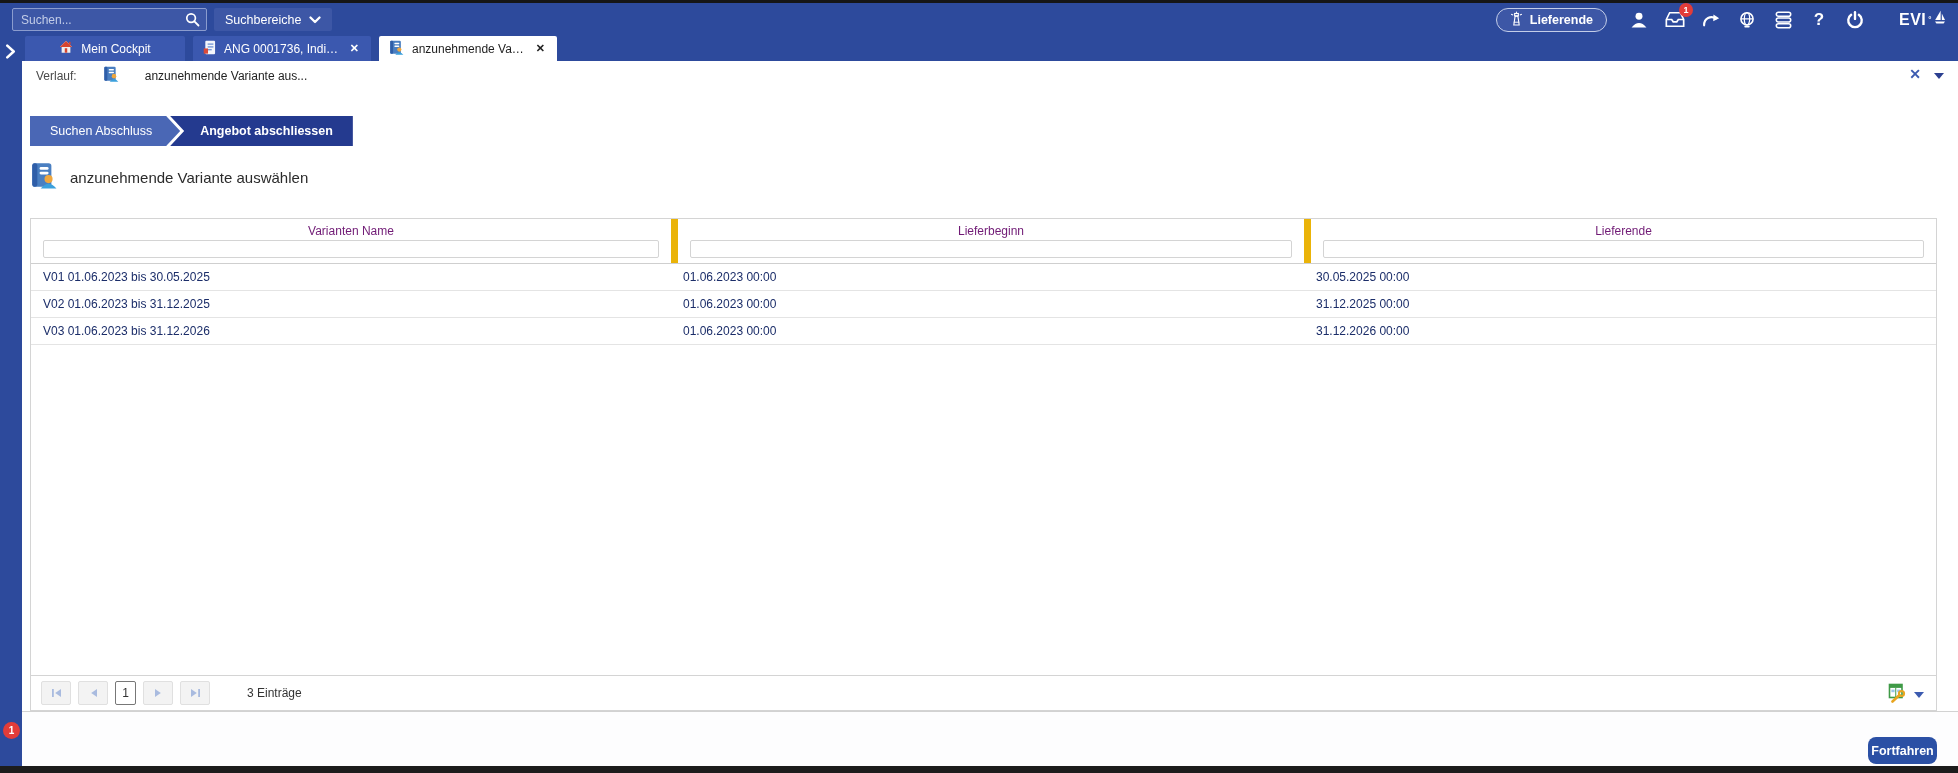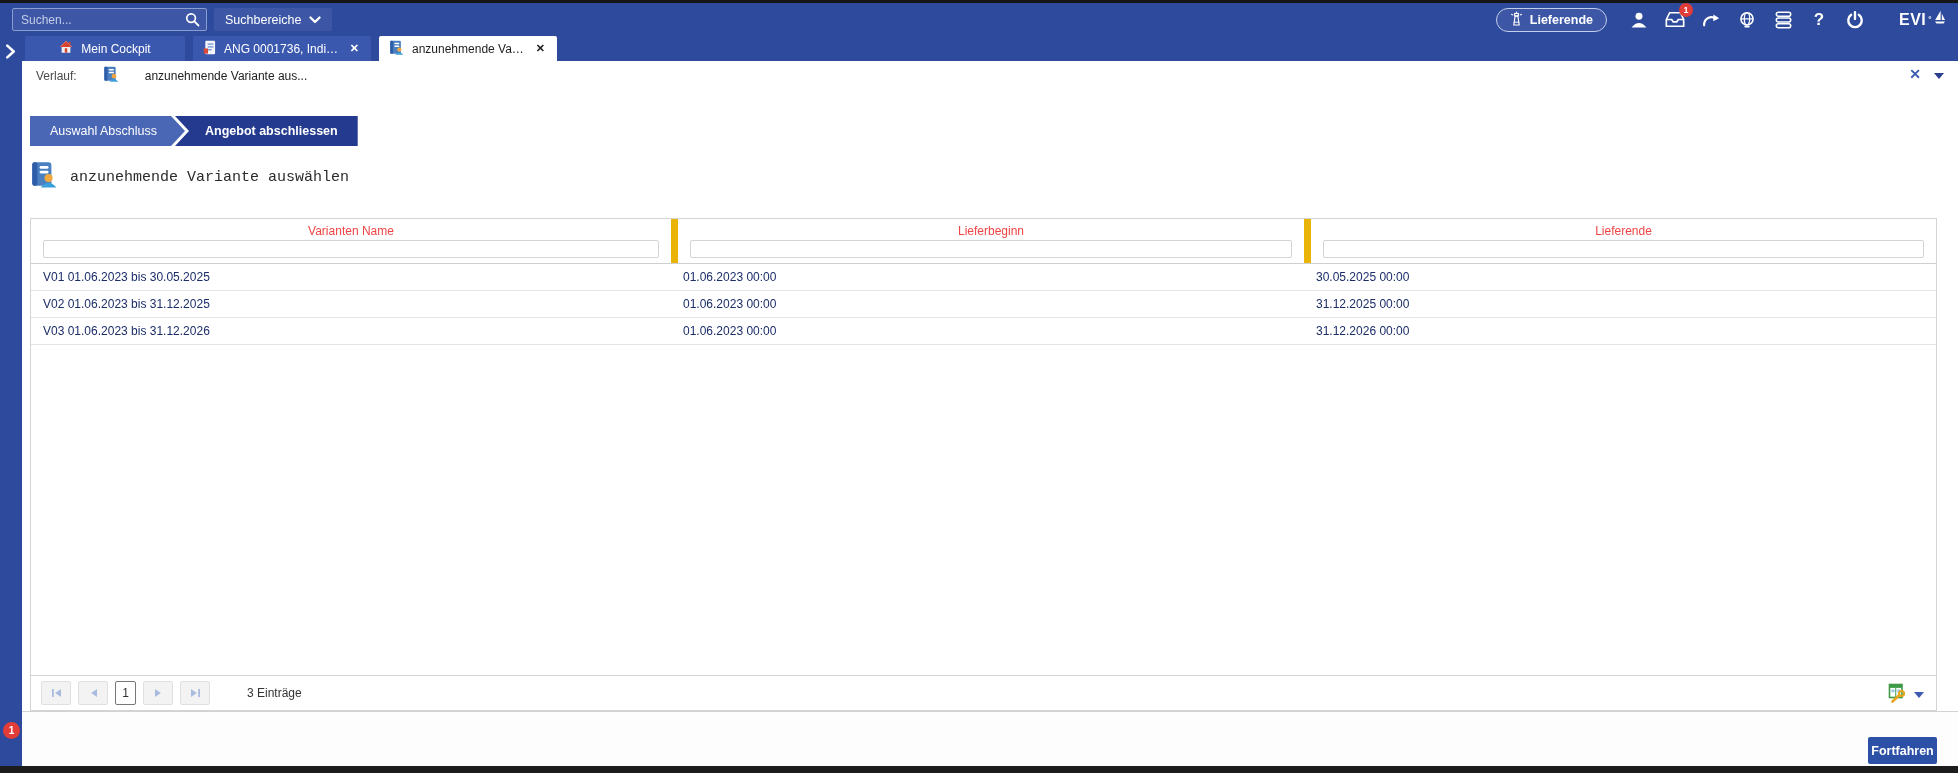--- a/index.html
+++ b/index.html
@@ -71,30 +71,30 @@
 
   
   .wizard { position:absolute; left:8px; top:55px; display:flex; height:30px; }
   .wstep { display:flex; align-items:center; color:#fff; font-size:12.5px; white-space:nowrap; cursor:pointer; }
   .wstep.s1 { background:#4a67b5; padding:0 28px 0 20px;
               clip-path:polygon(0 0, calc(100% - 14px) 0, 100% 50%, calc(100% - 14px) 100%, 0 100%); }
   .wstep.s2 { background:#243a8f; font-weight:bold; padding:0 20px 0 30px; margin-left:-10px;
               clip-path:polygon(0 0, 100% 0, 100% 100%, 0 100%, 14px 50%); }
 
   
-  .page-head { position:absolute; left:8px; top:100px; display:flex; align-items:center; gap:13px; height:32px;font-family:Liberation Mono, monospace; }
+  .page-head { position:absolute; left:8px; top:100px; display:flex; align-items:center; gap:13px; height:32px; }
   .page-title { font-size:15px; color:#2b2b2b; }
 
   
   .grid { position:absolute; left:8px; top:157px; width:1907px; height:493px;
           border:1px solid #d4d4d4; display:flex; flex-direction:column; background:#fff; }
   .grid-header { display:flex; height:45px; border-bottom:1px solid #cfcfcf; }
   .hcol { display:flex; flex-direction:column; }
   .hcol + .hcol { border-left:7px solid #eab308; }
-  .hcol .hlabel { text-align:center; font-size:12px; color:#ef4444; padding-top:5px; height:20px; cursor:pointer; }
+  .hcol .hlabel { text-align:center; font-size:12px; color:#701a75; padding-top:5px; height:20px; cursor:pointer; }
   .hcol .hfilter { margin:1px 12px 0; height:18px; border:1px solid #d4d4d4; border-radius:2px;
                    font-size:11px; padding:0 6px; outline:none; color:#333;
                    font-family:"Liberation Sans",sans-serif; }
   .c1 { width:640px; } .c2 { width:633px; } .c3 { width:632px; }
   .grid-row { display:flex; height:27px; border-bottom:1px solid #e4e4e4; cursor:pointer; }
   .grid-row .cell { font-size:12px; color:#1b2d69; line-height:26px; padding-left:12px;
                     white-space:nowrap; overflow:hidden; }
   .grid-filler { flex:1; }
 
   
@@ -107,21 +107,21 @@
           margin-right:7px; }
   .pcount { margin-left:30px; font-size:12px; color:#333; }
   .export-wrap { position:absolute; right:12px; top:7px; display:flex; align-items:center; gap:7px; cursor:pointer; }
   .export-caret { width:0; height:0; border-left:5px solid transparent; border-right:5px solid transparent;
                   border-top:6px solid #3c5bb0; }
 
   
   .footer { position:absolute; left:22px; top:711px; width:1936px; height:55px; background:#fdfdfe;
             border-top:1px solid #d2d2d2; }
   .btn-continue { position:absolute; right:21px; top:25px; width:69px; height:27px; background:#2b50a5;
-                  color:#fff; border:none; border-radius:2px; font-size:12.5px; font-weight:bold;
+                  color:#fff; border:none; border-radius:8px; font-size:12.5px; font-weight:bold;
                   cursor:pointer; font-family:"Liberation Sans",sans-serif; }
 </style>
 </head>
 <body>
 
 <div class="screen">
 
   <div class="win-edge-top"></div>
 
   <div class="topbar">
@@ -286,21 +286,21 @@
             <path d="M10 23.5 Q16.5 15.5 23 23.5 Z" fill="#3aa0dc"></path>
           </svg>
       </span>
       <span class="verlauf-item">anzunehmende Variante aus...</span>
       <span class="verlauf-close">✕</span>
       <span class="verlauf-caret"></span>
     </div>
 
     <div class="wizard">
       <div class="wstep s1">
-        <span>Auswahl Abschluss</span>
+        <span>Suchen Abschluss</span>
       </div>
       <div class="wstep s2">
         <span>Angebot abschliessen</span>
       </div>
     </div>
 
     <div class="page-head">
       <span>
         <svg width="27" height="27" viewBox="0 0 24 24">
             <rect x="2" y="1" width="17" height="21" rx="2.5" fill="#4a7fc1"></rect>

